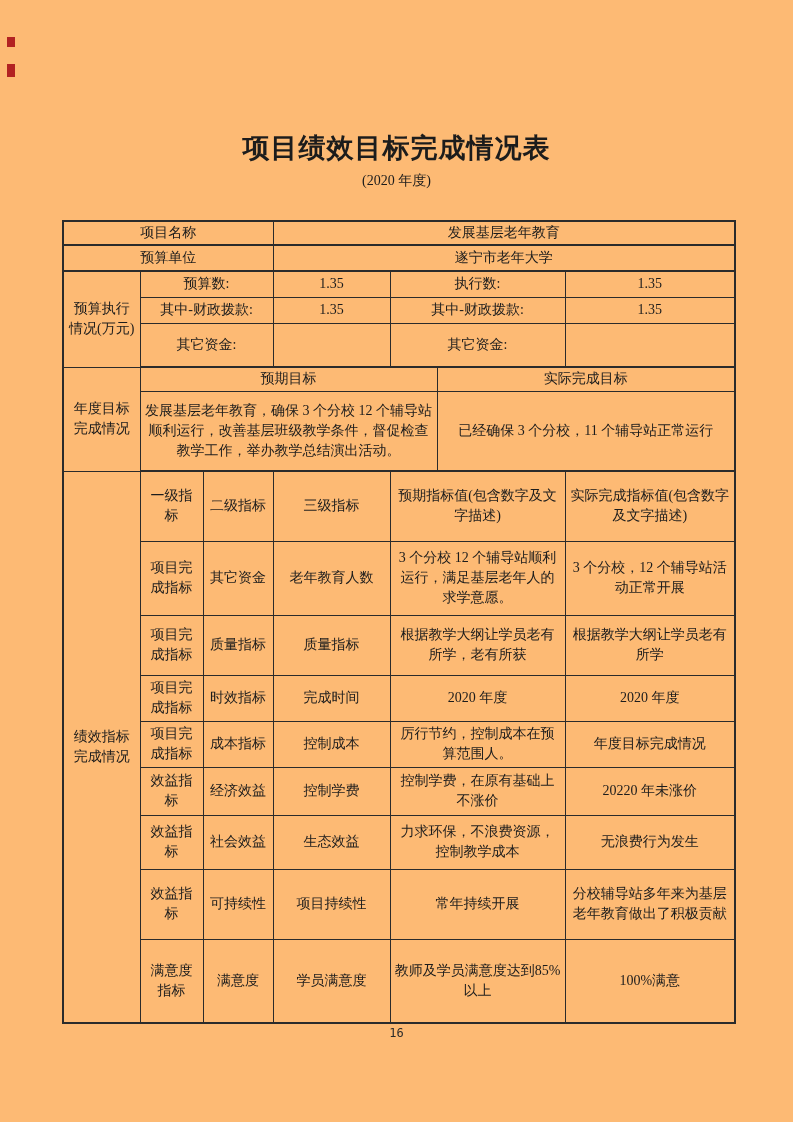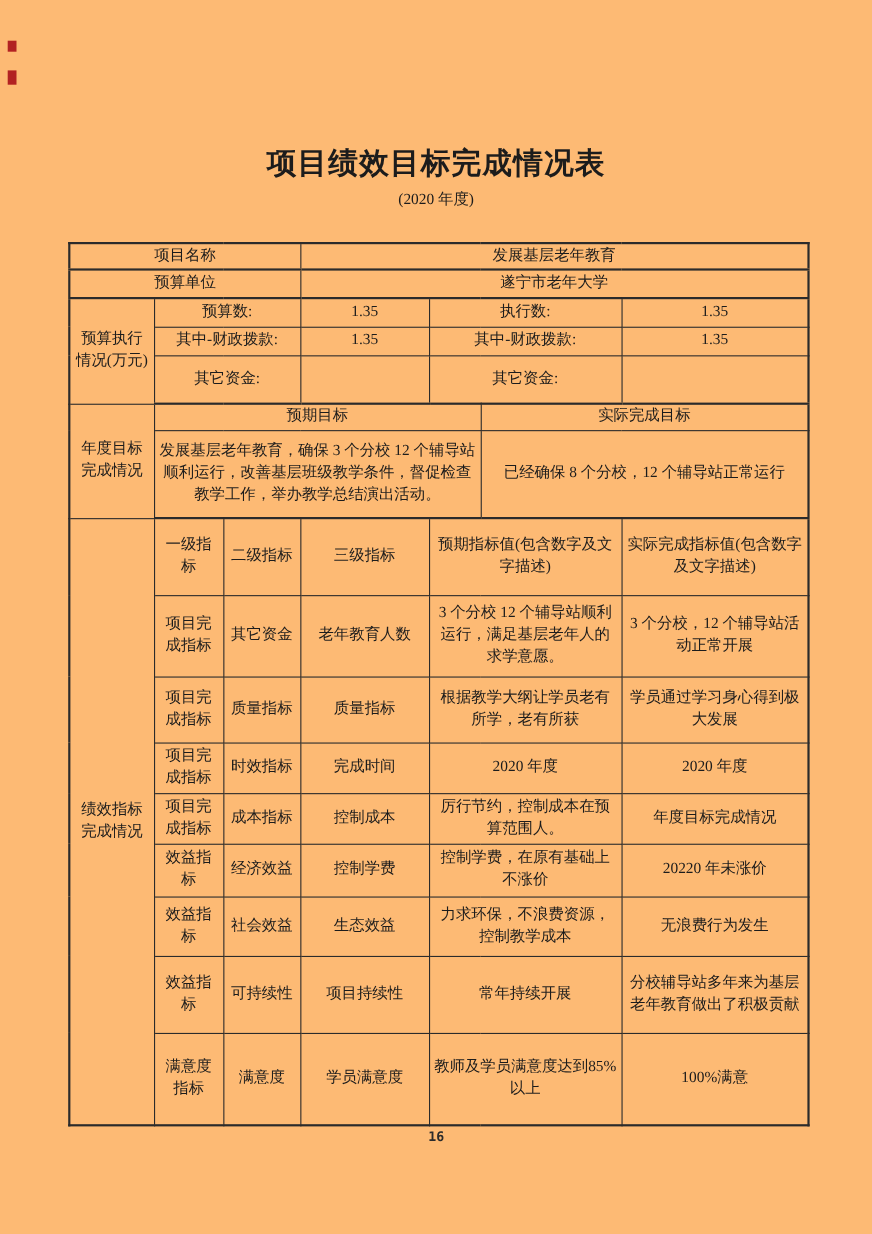--- a/index.html
+++ b/index.html
@@ -35,21 +35,21 @@
     overflow:hidden;
   }
   table.main{border:2px solid #2b2b2b;margin-top:12px;}
   tr.sep-bottom td{border-bottom-width:2px;}
   td.left-al{text-align:left;padding-left:7px;}
   td.just{text-align:justify;text-align-last:center;padding-left:6px;padding-right:6px;}
   .pageno{
     position:absolute;top:1026px;left:0;width:100%;
     text-align:center;
     font-family:"DejaVu Sans Mono",monospace;
-    font-size:12px;font-weight:bold;color:#2b2b2b;
+    font-size:12px;font-weight:normal;color:#2b2b2b;
   }
 </style>
 </head>
 <body>
 
 <div class="page">
 
   <div class="mark mark-1"></div>
   <div class="mark mark-2"></div>
 
@@ -98,21 +98,21 @@
       <td></td>
     </tr>
 
     <tr style="height:24px">
       <td rowspan="2">年度目标完成情况</td>
       <td colspan="4">预期目标</td>
       <td colspan="2">实际完成目标</td>
     </tr>
     <tr class="sep-bottom" style="height:80px">
       <td colspan="4" class="just">发展基层老年教育，确保 3 个分校 12 个辅导站顺利运行，改善基层班级教学条件，督促检查教学工作，举办教学总结演出活动。</td>
-      <td colspan="2">已经确保 8 个分校，12 个辅导站正常运行</td>
+      <td colspan="2">已经确保 3 个分校，11 个辅导站正常运行</td>
     </tr>
 
     <tr style="height:70px">
       <td rowspan="9">绩效指标完成情况</td>
       <td>一级指标</td>
       <td>二级指标</td>
       <td>三级指标</td>
       <td colspan="2">预期指标值(包含数字及文字描述)</td>
       <td>实际完成指标值(包含数字及文字描述)</td>
     </tr>
@@ -122,21 +122,21 @@
       <td>其它资金</td>
       <td>老年教育人数</td>
       <td colspan="2">3 个分校 12 个辅导站顺利运行，满足基层老年人的求学意愿。</td>
       <td>3 个分校，12 个辅导站活动正常开展</td>
     </tr>
     <tr style="height:60px">
       <td>项目完成指标</td>
       <td>质量指标</td>
       <td>质量指标</td>
       <td colspan="2">根据教学大纲让学员老有所学，老有所获</td>
-      <td>学员通过学习身心得到极大发展</td>
+      <td>根据教学大纲让学员老有所学</td>
     </tr>
     <tr style="height:46px">
       <td>项目完成指标</td>
       <td>时效指标</td>
       <td>完成时间</td>
       <td colspan="2">2020 年度</td>
       <td>2020 年度</td>
     </tr>
     <tr style="height:46px">
       <td>项目完成指标</td>

